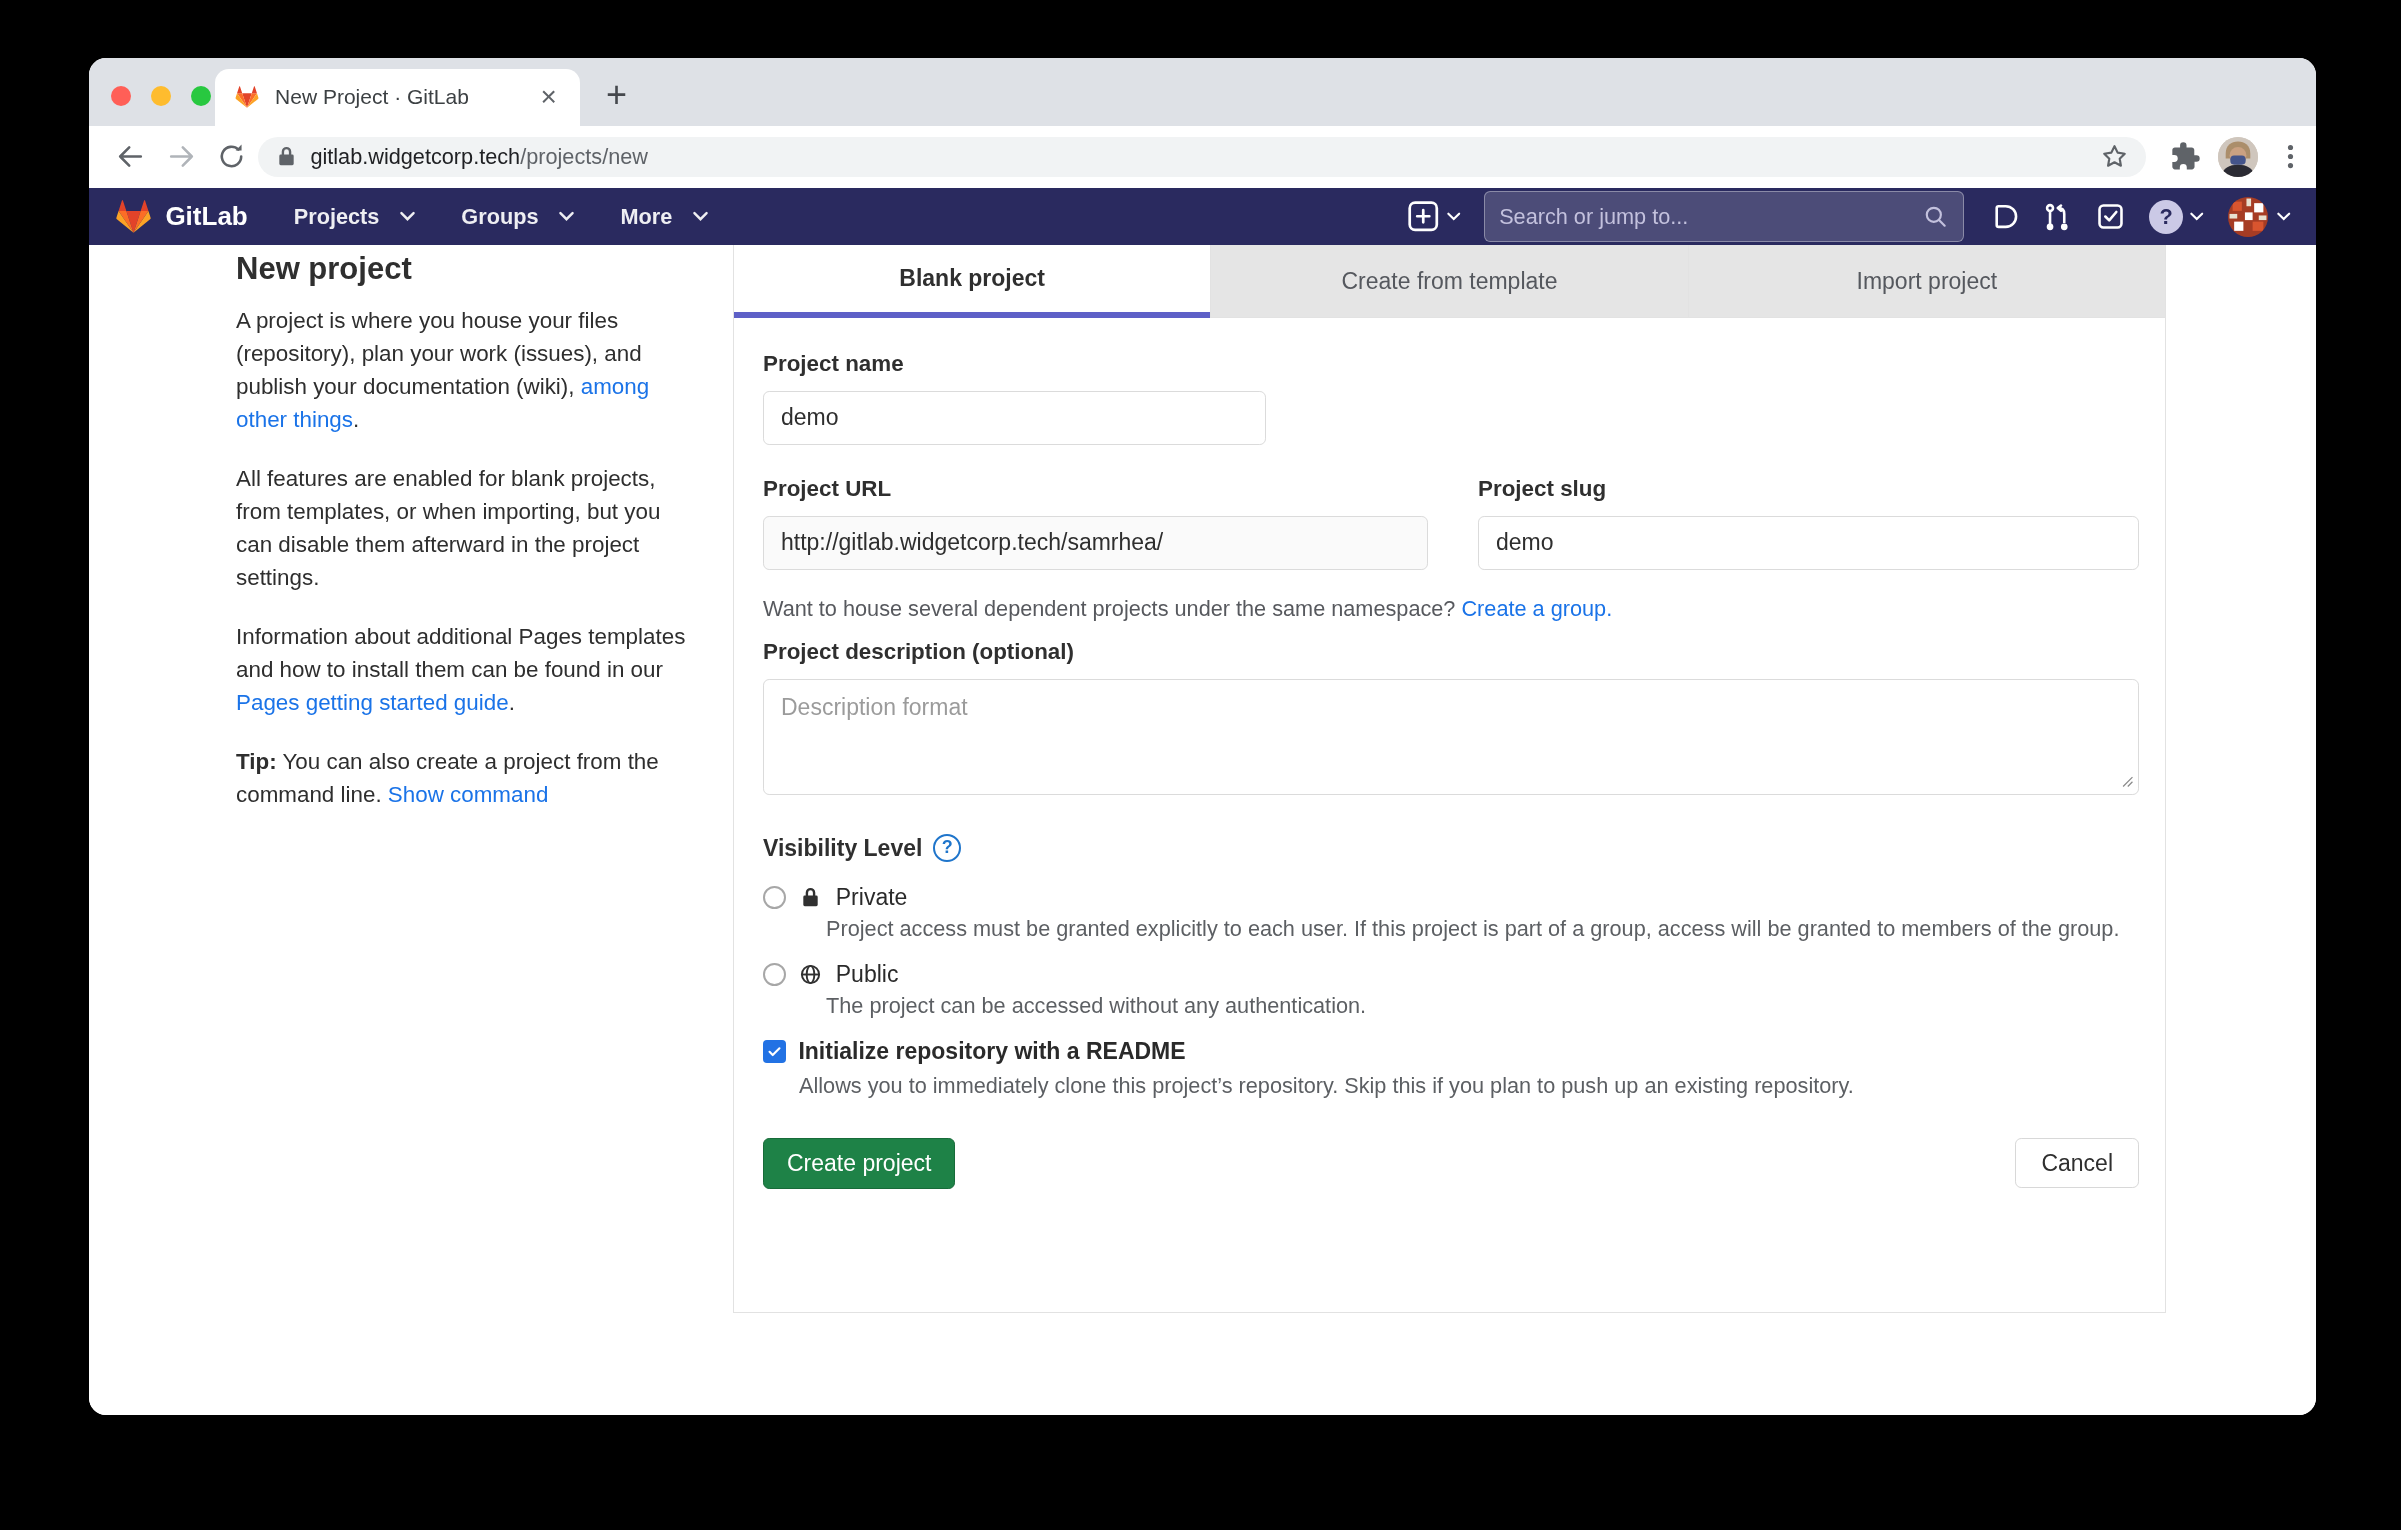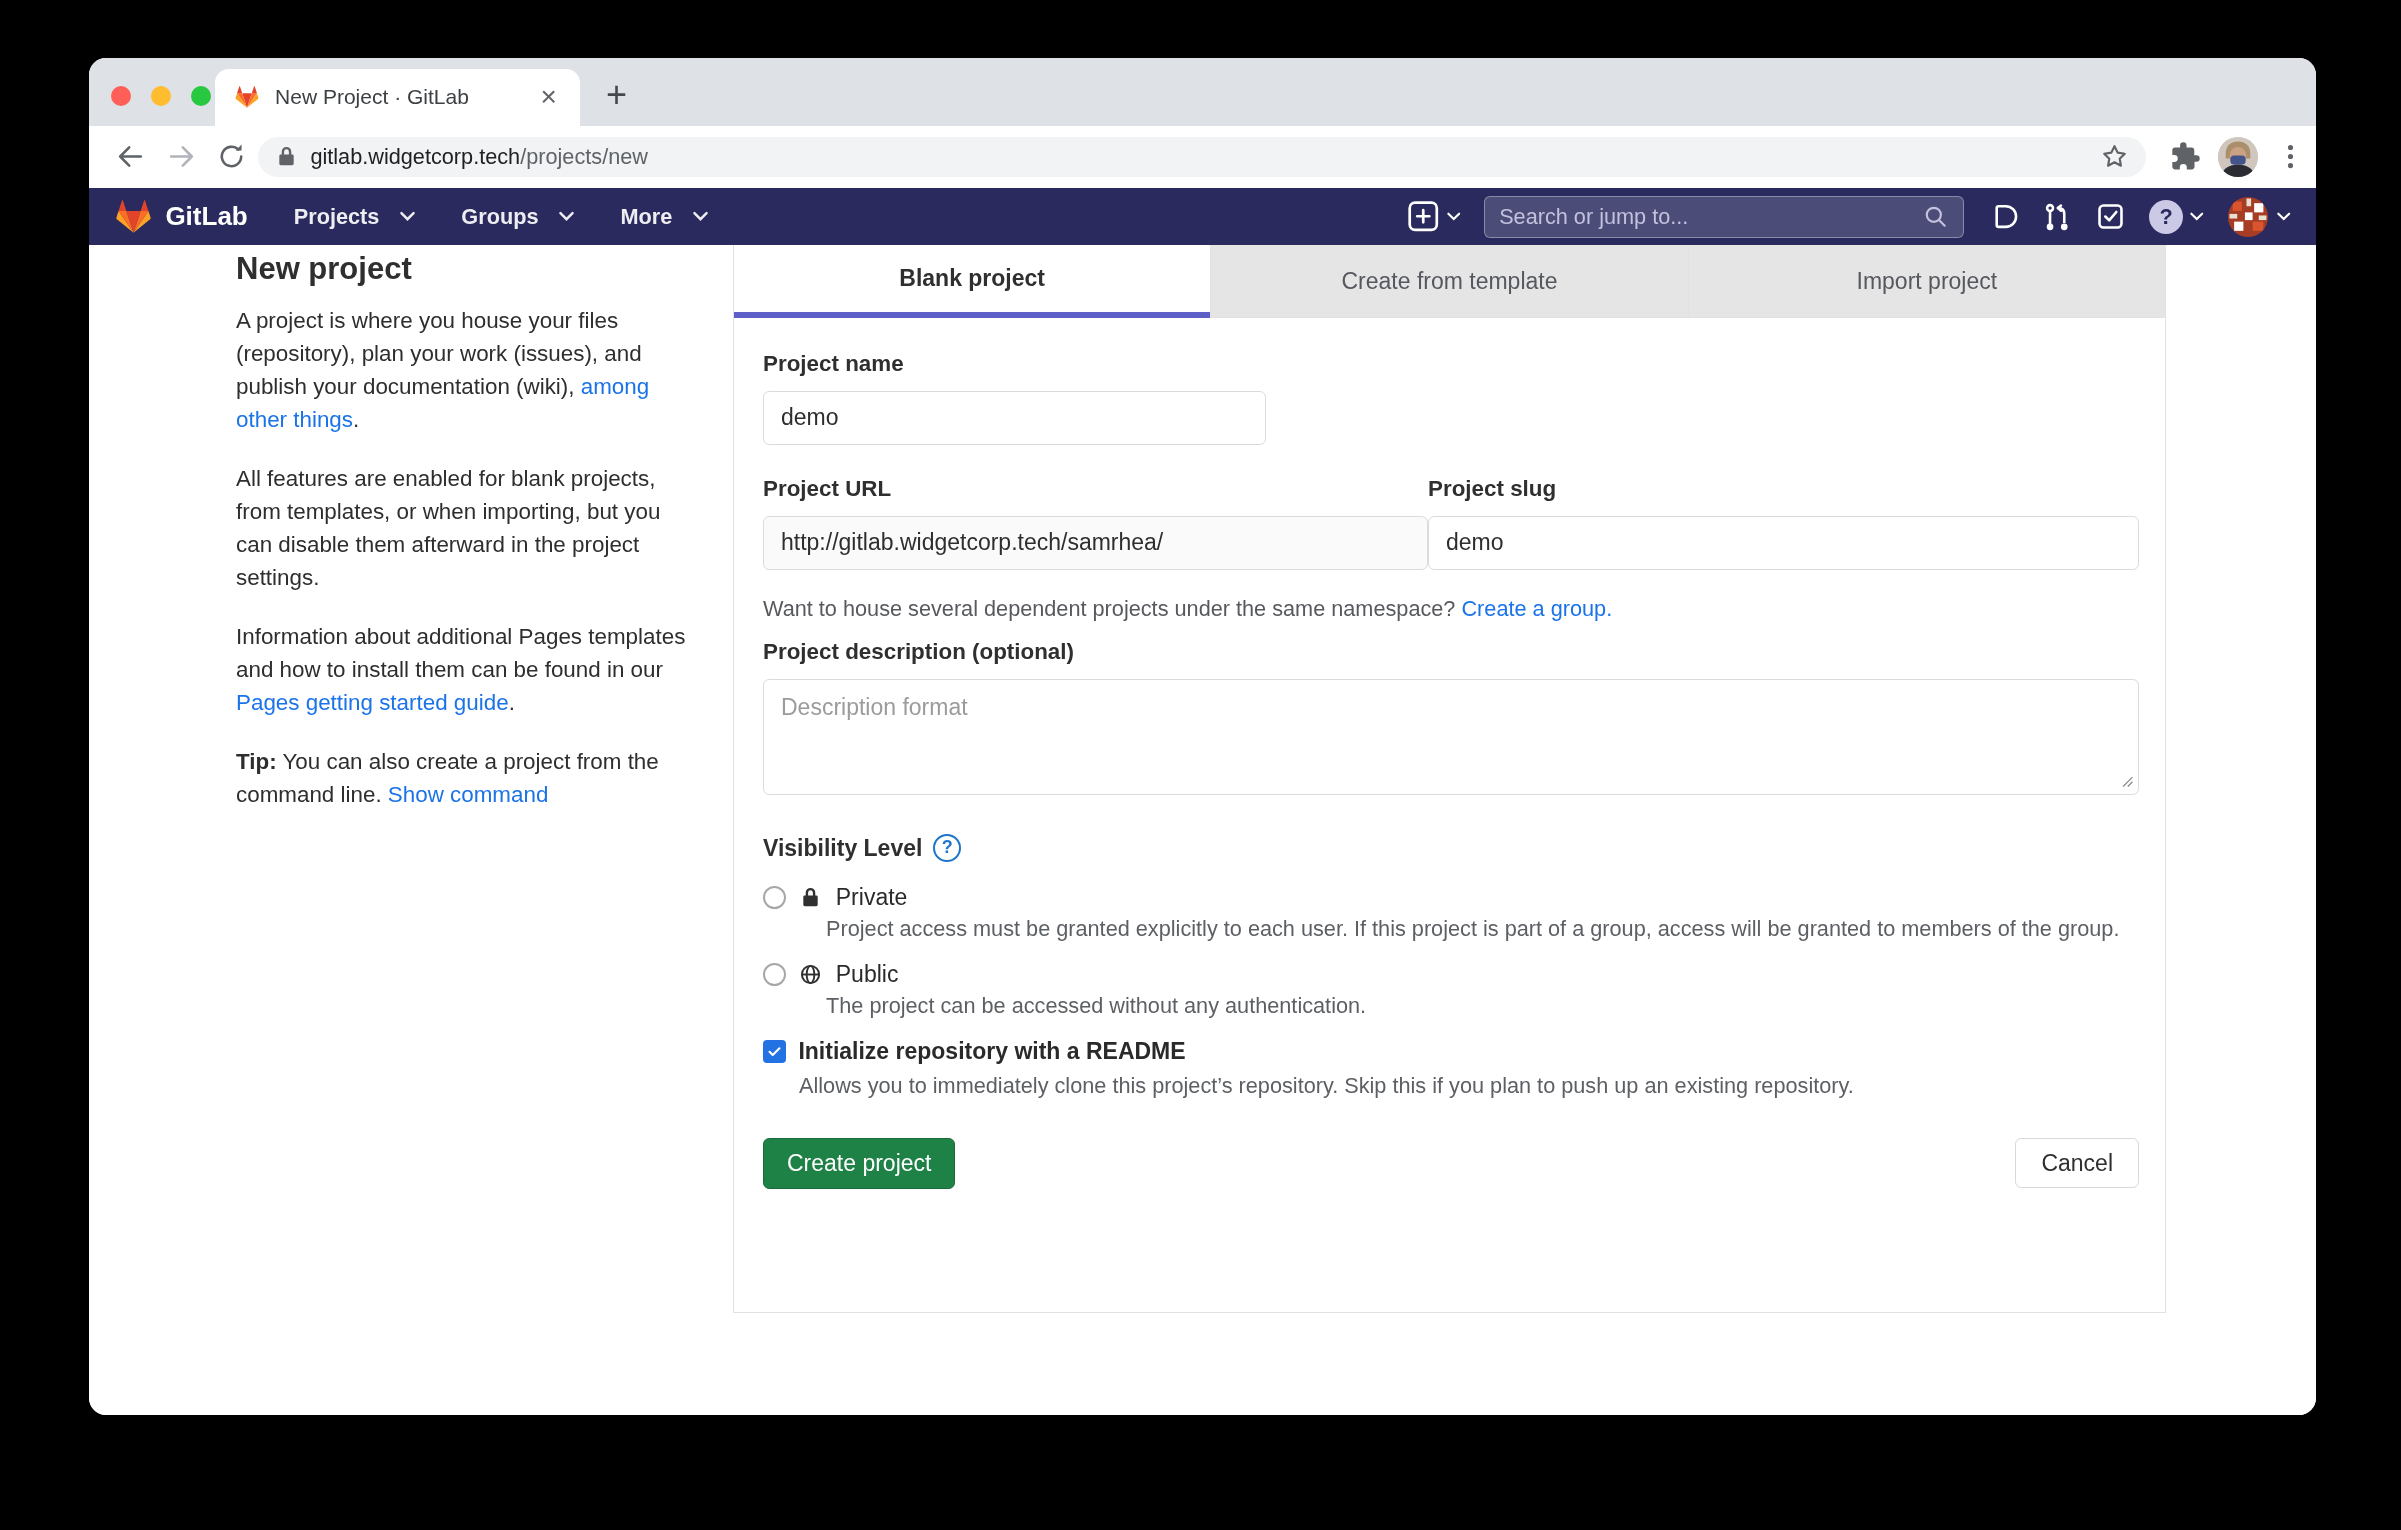--- a/index.html
+++ b/index.html
@@ -42,21 +42,21 @@
     height:57px; background:#2a2a5f; display:flex; align-items:center; padding:0 25px;
     color:#fff;
   }
   .gl-brand { display:flex; align-items:center; gap:12.4px; margin-right:46px; }
   .gl-brand-name { font-size:26px; font-weight:700; color:#fff; }
   .gl-menu { display:flex; align-items:center; gap:45px; }
   .gl-menu-item { display:flex; align-items:center; gap:20px; font-size:21.7px; font-weight:700; color:rgba(255,255,255,.92); }
   .gl-right { margin-left:auto; display:flex; align-items:center; gap:23px; }
   .plusbox { display:flex; align-items:center; gap:6.2px; }
   .gl-search {
-    width:480px; height:42px; background:rgba(255,255,255,.16); border:0.8px solid rgba(255,255,255,.35);
+    width:480px; height:51px; background:rgba(255,255,255,.16); border:0.8px solid rgba(255,255,255,.35);
     border-radius:6.2px; display:flex; align-items:center; padding:0 14px;
   }
   .gl-search input {
     flex:1; background:transparent; border:none; outline:none; color:#fff; font-size:21.7px;
     font-family:"Liberation Sans", sans-serif;
   }
   .gl-search input::placeholder { color:#c3c1dd; }
   .help-circle {
     width:34px; height:34px; border-radius:50%; background:#cbc9e6; color:#2a2a5f;
     display:flex; align-items:center; justify-content:center; font-size:21.7px; font-weight:700;
@@ -79,21 +79,21 @@
   }
   .tab-cell:first-child { border-left:none; }
   .tab-cell.active { background:#fff; color:#2f2f2f; font-weight:700; border-bottom:6.2px solid #5e60c7; }
   .panel-body { padding:32.5px 26px 0 29px; }
   .form-label { font-size:22.4px; line-height:26px; font-weight:700; color:#2f2f2f; margin-bottom:14px; }
   .text-input {
     height:54px; width:100%; border:1.5px solid #dbdbdb; border-radius:6.2px; padding:0 17px;
     font-size:23px; color:#2e2e2e; font-family:"Liberation Sans", sans-serif; background:#fff; outline:none;
   }
   .name-input { width:503px; }
-  .row2 { display:flex; margin-top:31px; }
+  .row2 { display:flex; gap:50px; margin-top:31px; }
   .col-url { width:665px; }
   .col-slug { flex:1; }
   .readonly { background:#fafafa; }
   .hint { margin-top:26px; font-size:21.7px; line-height:26px; color:#57595e; }
   .desc-label { margin-top:17px; }
   .ta-wrap { position:relative; }
   textarea.desc {
     width:100%; height:116px; border:1.5px solid #dbdbdb; border-radius:6.2px; padding:14px 17px;
     font-size:23px; color:#2e2e2e; font-family:"Liberation Sans", sans-serif; resize:none; outline:none;
   }

